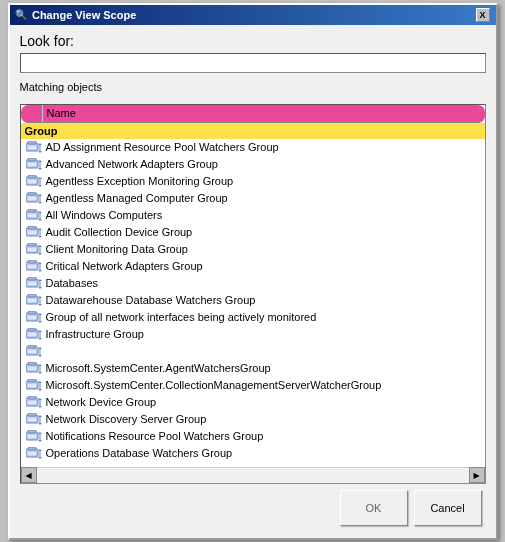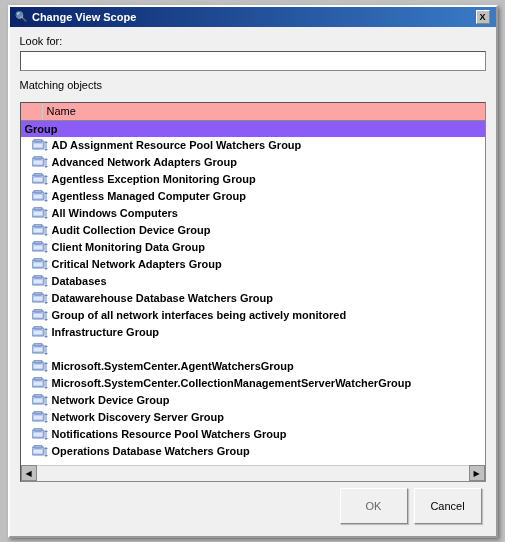--- a/index.html
+++ b/index.html
@@ -64,21 +64,21 @@
       font-weight: bold;
       color: #000;
       cursor: pointer;
     }
 
     .dialog-content {
       padding: 8px 10px;
     }
 
     .field-label {
-      font-size: 11px;
+      font-size: 14px;
       margin-bottom: 4px;
       color: #000;
     }
 
     .text-input {
       width: 100%;
       height: 20px;
       background: white;
       border: 1px solid #888;
       border-top: 1px solid #555;
@@ -99,26 +99,27 @@
       border-top: 1px solid #555;
       border-left: 1px solid #555;
       background: white;
       height: 380px;
       overflow: hidden;
       display: flex;
       flex-direction: column;
     }
 
     .list-header {
-      background: #fca5a5;
+      background: #ec4899;
       border-bottom: 1px solid #888;
       display: flex;
       align-items: center;
       height: 18px;
       flex-shrink: 0;
+      border-radius: 7px;
     }
 
     .col-icon {
       width: 22px;
       border-right: 1px solid #ccc;
       height: 100%;
     }
 
     .col-name {
       flex: 1;
@@ -145,30 +146,29 @@
 
     .list-scroll-area::-webkit-scrollbar-thumb {
       background: #c0c0c0;
       border: 1px solid #888;
     }
 
     .group-header {
       font-weight: bold;
       padding: 2px 4px;
       font-size: 11px;
-      background: #8b5cf6;
+      background: #fde047;
     }
 
     .list-item {
       display: flex;
       align-items: center;
-      padding: 1px 10px;
+      padding: 1px 4px;
       height: 17px;
       cursor: pointer;
-      font-weight: bold;
     }
 
     .item-icon {
       width: 18px;
       height: 14px;
       margin-right: 3px;
       flex-shrink: 0;
       display: flex;
       align-items: center;
       justify-content: center;

